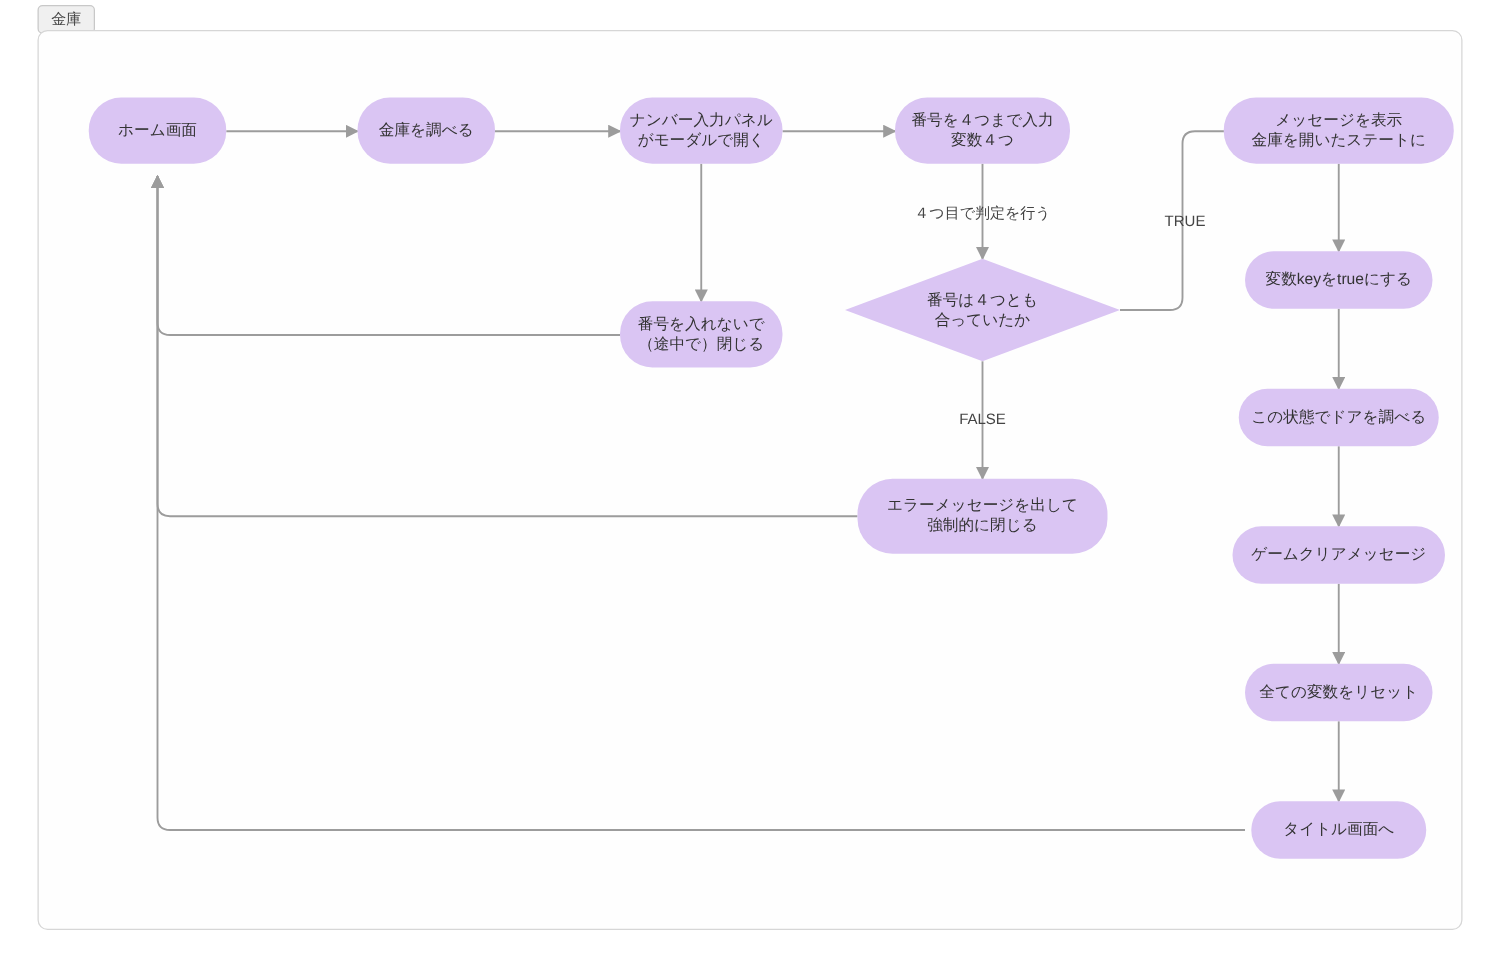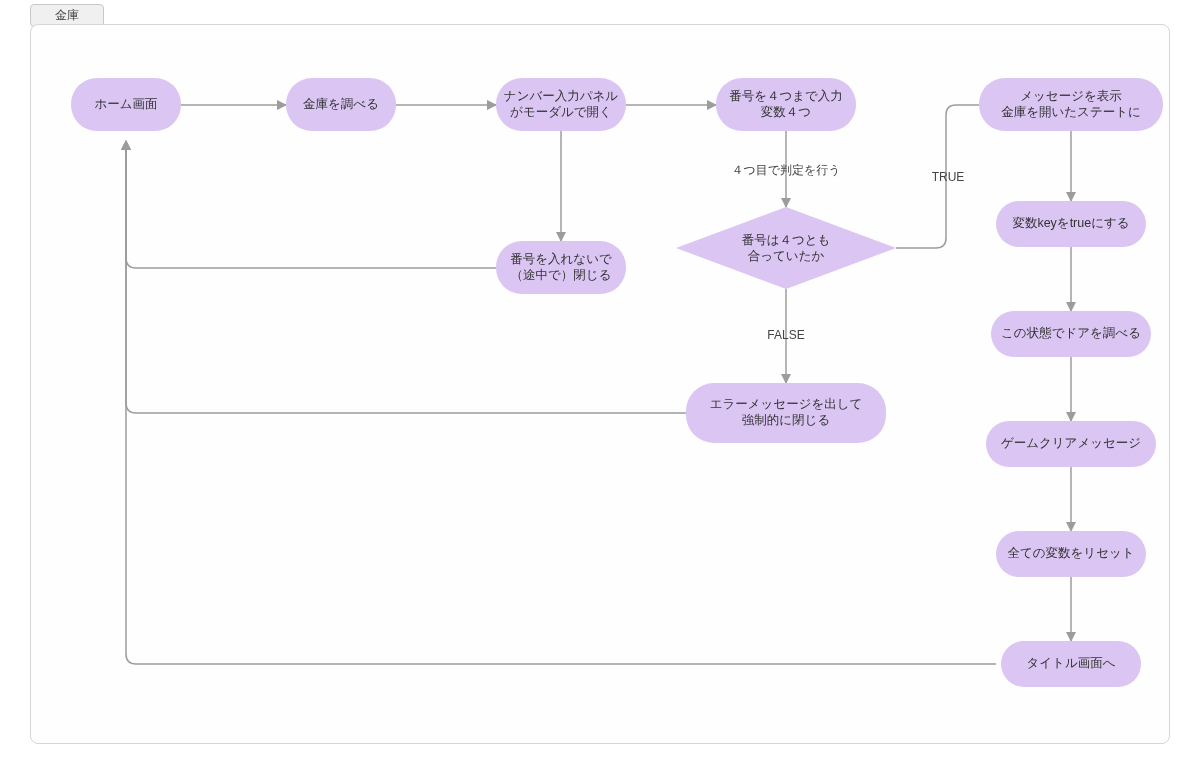--- a/index.html
+++ b/index.html
@@ -12,21 +12,21 @@
     font-size: 13px;
     color: #333;
   }
   .tab {
     position: absolute;
     left: 30px;
     top: 4px;
     background: #f0f0f0;
     border: 1px solid #c8c8c8;
     border-radius: 4px;
-    padding: 2px 24px;
+    padding: 2px 10px;
     font-size: 12px;
     color: #444;
   }
   .panel {
     position: absolute;
     left: 30px;
     top: 24px;
     right: 30px;
     bottom: 20px;
     border: 1px solid #d6d6d6;

